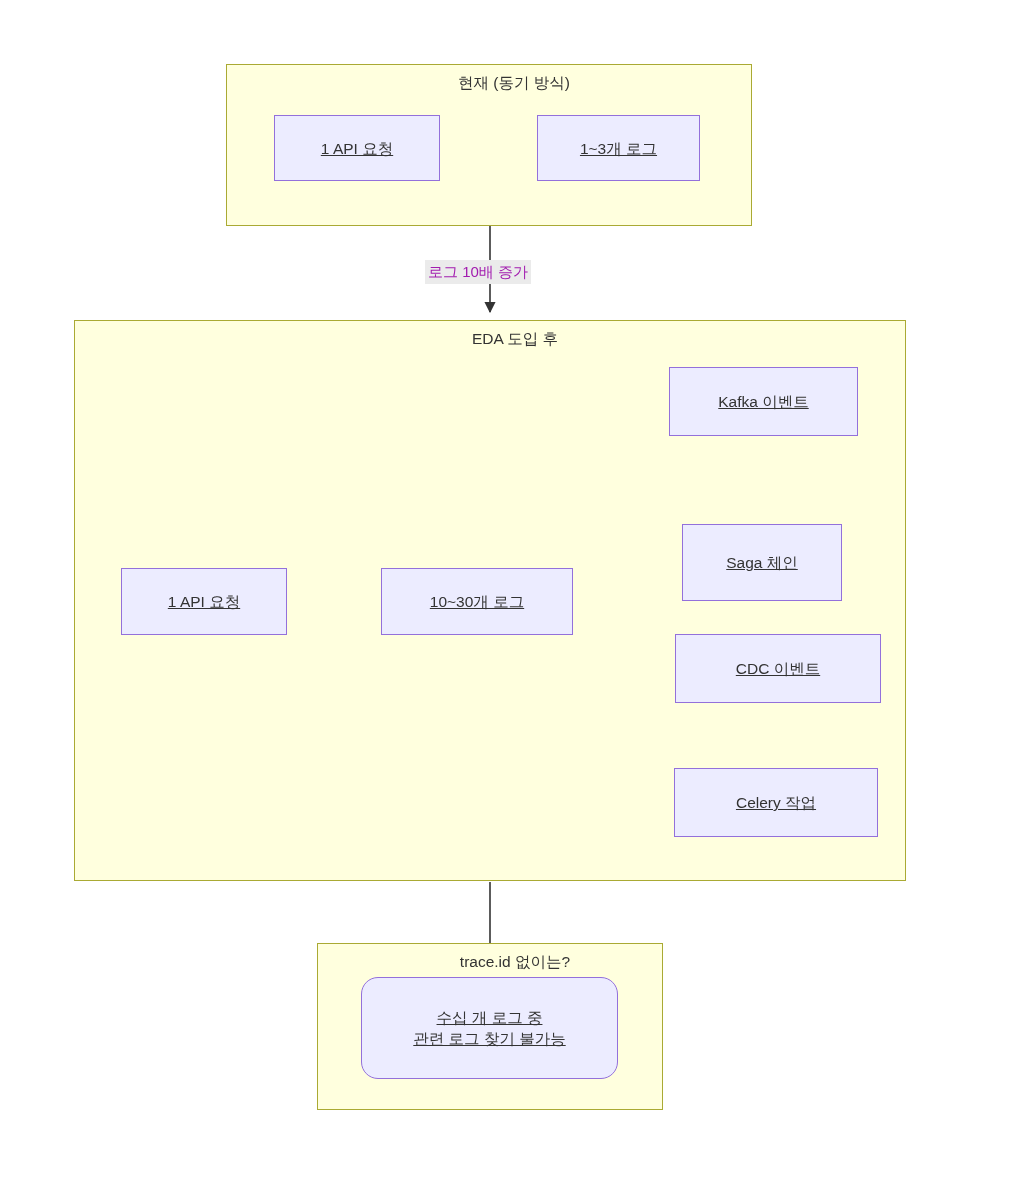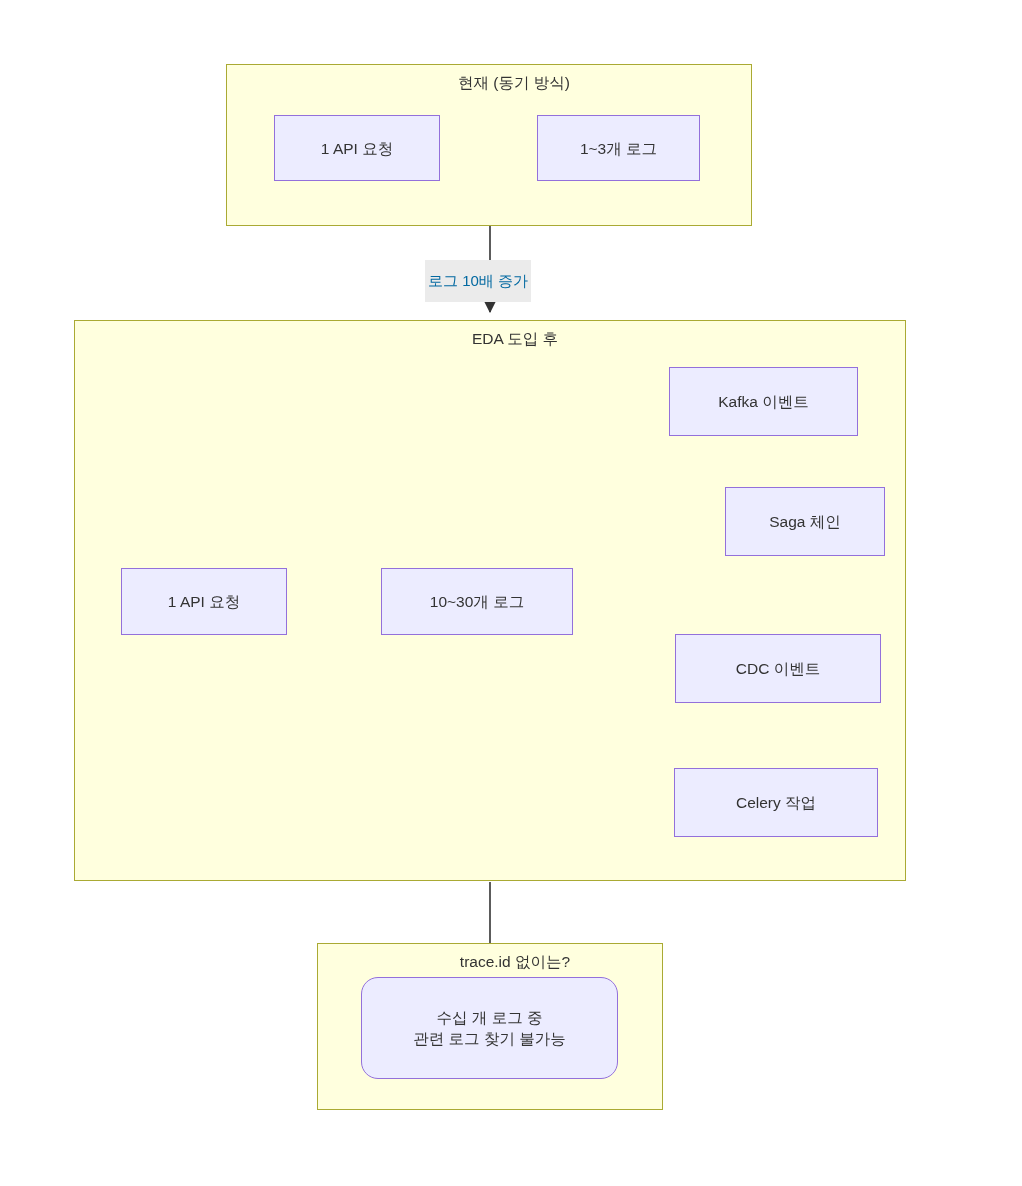--- a/index.html
+++ b/index.html
@@ -54,28 +54,29 @@
     align-items: center;
     justify-content: center;
     text-align: center;
     font-size: 15.5px;
     color: #333333;
     line-height: 21px;
   }
   .node span {
     display: block;
     white-space: pre-line;
+    text-decoration: underline;
   }
   .edge-label {
     position: absolute;
     background: #ebebeb;
-    color: #0369a1;
+    color: #a21caf;
     font-size: 15px;
     line-height: 20px;
-    padding: 11px 3px;
+    padding: 2px 3px;
     white-space: nowrap;
     text-align: center;
   }
 </style>
 </head>
 <body>
 
 <div id="canvas">
 
   <svg class="edges" viewBox="0 0 1022 1186" width="1022" height="1186">
@@ -125,21 +126,21 @@
   </div>
 
   <div class="node" style="left:381px; top:568px; width:192px; height:67px;">
     <span>10~30개 로그</span>
   </div>
 
   <div class="node" style="left:669px; top:367px; width:189px; height:69px;">
     <span>Kafka 이벤트</span>
   </div>
 
-  <div class="node" style="left:682px; top:487px; width:160px; height:69px;margin-left:43px;">
+  <div class="node" style="left:682px; top:524px; width:160px; height:77px;">
     <span>Saga 체인</span>
   </div>
 
   <div class="node" style="left:675px; top:634px; width:206px; height:69px;">
     <span>CDC 이벤트</span>
   </div>
 
   <div class="node" style="left:674px; top:768px; width:204px; height:69px;">
     <span>Celery 작업</span>
   </div>

